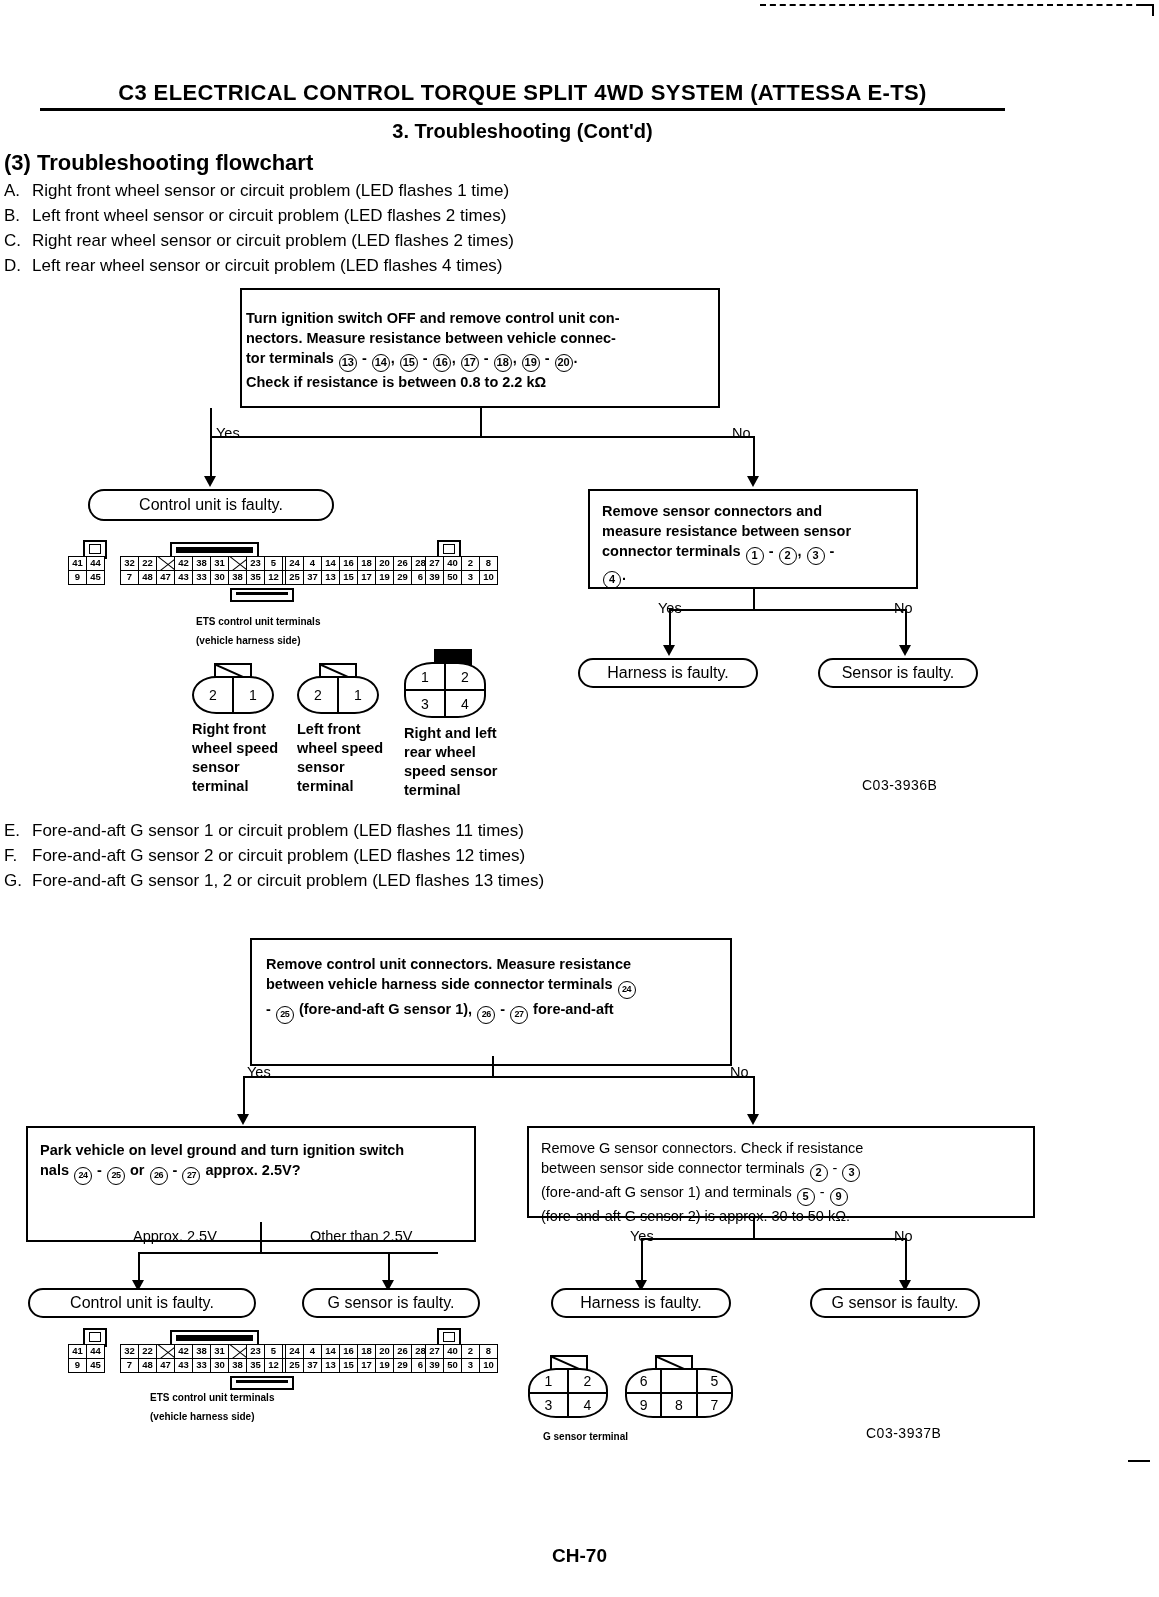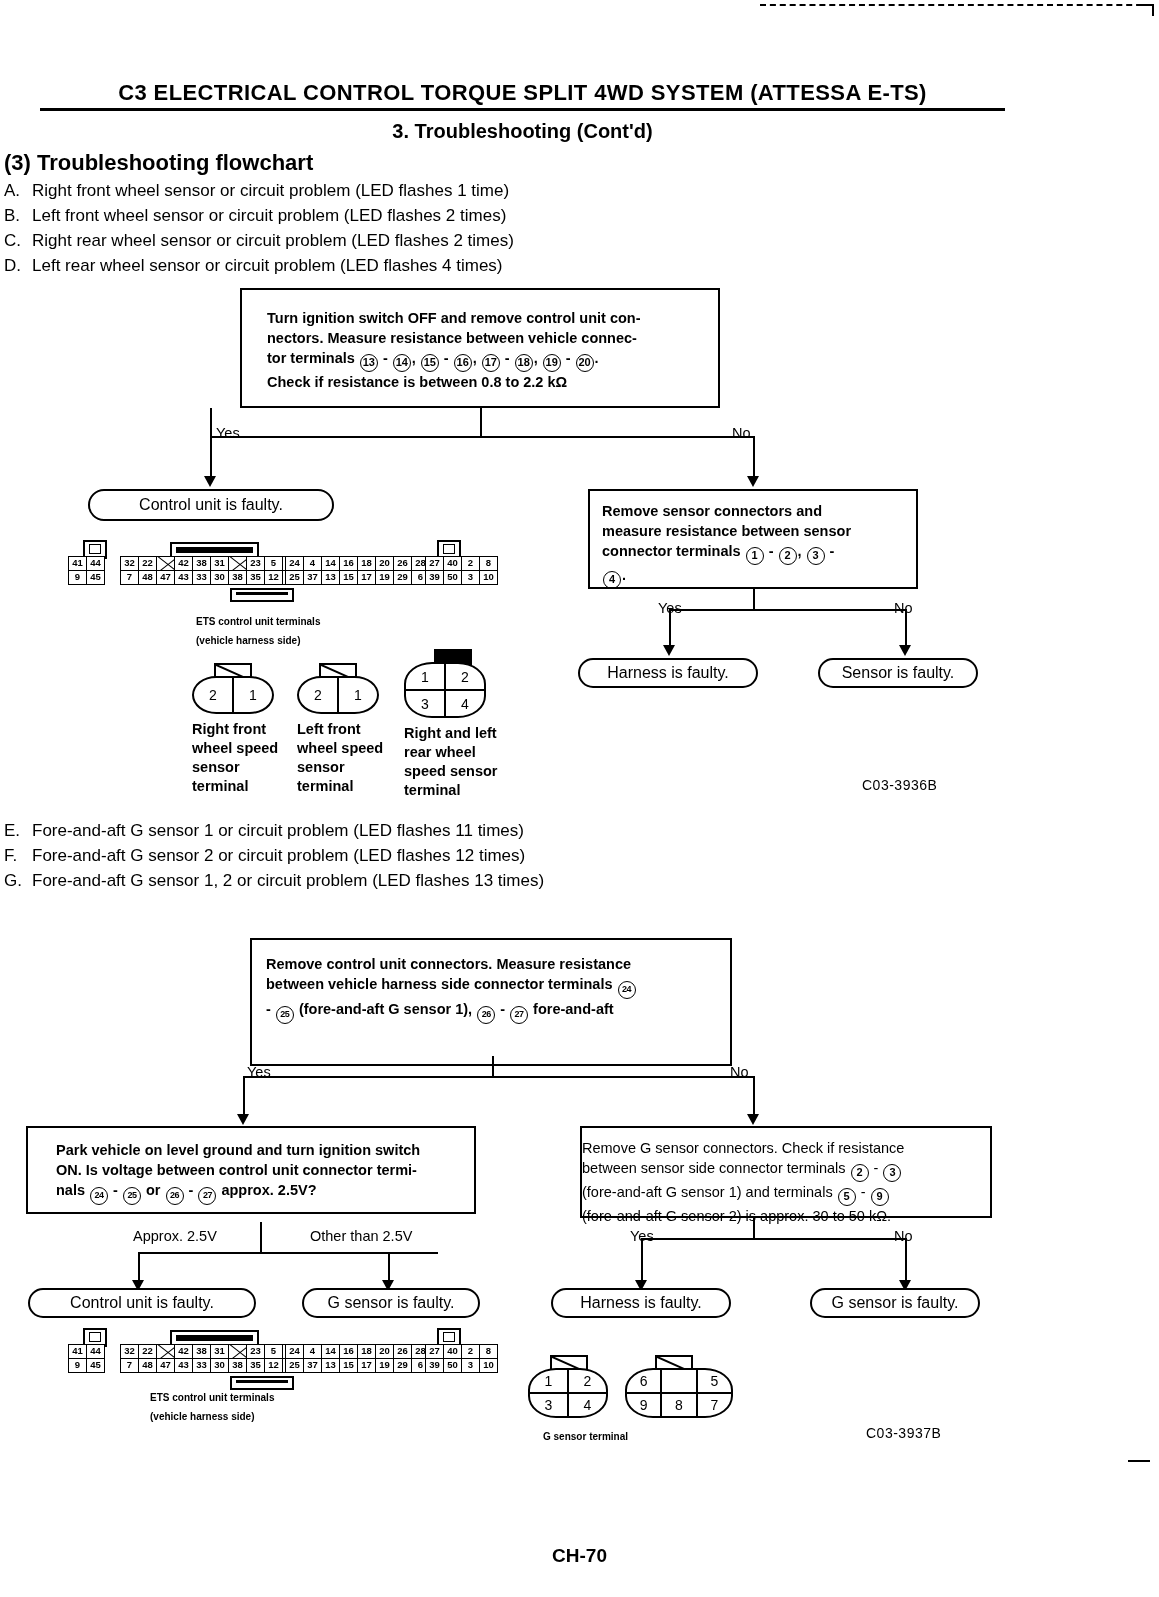--- a/index.html
+++ b/index.html
@@ -122,21 +122,21 @@
     <div class="row">
         <span class="ltr">C.</span>
         <span>Right rear wheel sensor or circuit problem (LED flashes 2 times)</span>
       </div>
     <div class="row">
         <span class="ltr">D.</span>
         <span>Left rear wheel sensor or circuit problem (LED flashes 4 times)</span>
       </div>
   </div>
 
-  <div class="box bold" style="left:240px;top:288px;width:480px;height:120px;padding:18px 25px;">
+  <div class="box bold" style="left:240px;top:288px;width:480px;height:120px;padding:18px 4px;">
     <div>Turn ignition switch OFF and remove control unit con-</div>
     <div>nectors. Measure resistance between vehicle connec-</div>
     <div>
       <span>tor terminals </span><span class="cnum">13</span> - <span class="cnum">14</span>, <span class="cnum">15</span> - <span class="cnum">16</span>, <span class="cnum">17</span> - <span class="cnum">18</span>, <span class="cnum">19</span> - <span class="cnum">20</span>.
     </div>
     <div>Check if resistance is between 0.8 to 2.2 kΩ</div>
   </div>
 
   <div class="ln-v" style="left:210px;top:408px;height:30px;"></div>
   <div class="ln-h" style="left:210px;top:436px;width:545px;"></div>
@@ -338,29 +338,28 @@
 
   <div class="ln-v" style="left:492px;top:1056px;height:22px;"></div>
   <div class="ln-h" style="left:243px;top:1076px;width:512px;"></div>
   <div class="ln-v" style="left:243px;top:1076px;height:42px;"></div>
   <div class="arw" style="left:237px;top:1114px;"></div>
   <div class="ln-v" style="left:753px;top:1076px;height:42px;"></div>
   <div class="arw" style="left:747px;top:1114px;"></div>
   <div class="lbl" style="left:247px;top:1064px;">Yes</div>
   <div class="lbl" style="left:730px;top:1064px;">No</div>
 
-  <div class="box bold" style="left:26px;top:1126px;width:450px;height:88px;padding:12px 28px;">
+  <div class="box bold" style="left:26px;top:1126px;width:450px;height:116px;padding:12px 12px;">
     <div>Park vehicle on level ground and turn ignition switch</div>
-    <div>ON. Is voltage between control unit connector termi-</div>
     <div>
       <span>nals </span><span class="cnum sm">24</span> - <span class="cnum sm">25</span><span> or </span><span class="cnum sm">26</span> - <span class="cnum sm">27</span><span> approx. 2.5V?</span>
     </div>
   </div>
 
-  <div class="box" style="left:580px;top:1126px;width:412px;height:92px;padding:10px 0;">
+  <div class="box" style="left:527px;top:1126px;width:508px;height:92px;padding:10px 12px;">
     <div>Remove G sensor connectors. Check if resistance</div>
     <div>
       <span>between sensor side connector terminals </span><span class="cnum">2</span> - <span class="cnum">3</span>
     </div>
     <div>
       <span>(fore-and-aft G sensor 1) and terminals </span><span class="cnum">5</span> - <span class="cnum">9</span>
     </div>
     <div>(fore-and-aft G sensor 2) is approx. 30 to 50 kΩ.</div>
   </div>
 

